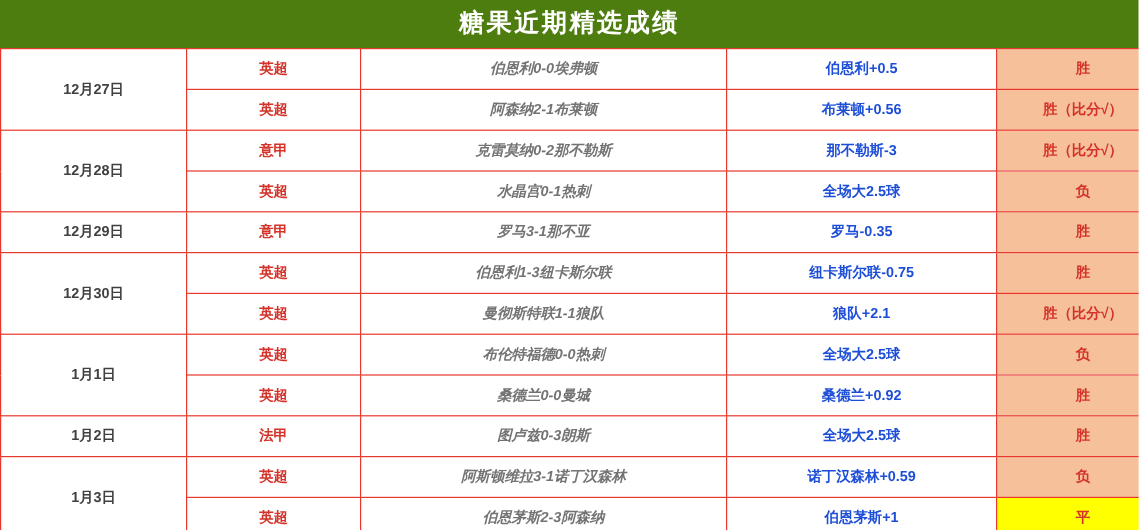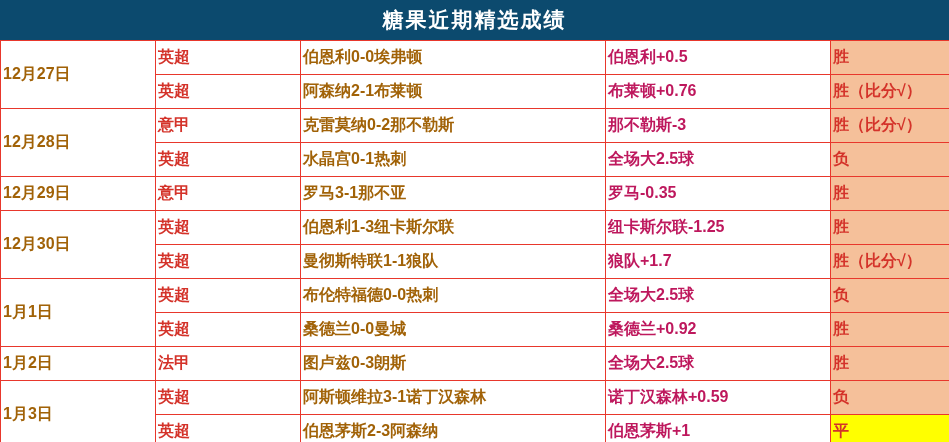--- a/index.html
+++ b/index.html
@@ -13,53 +13,54 @@
   .sheet {
     width: 949px;
     height: 442px;
     box-sizing: border-box;
     background: #ffffff;
     display: flex;
     flex-direction: column;
     overflow: hidden;
   }
   .title-bar {
-    background: #0c4a6e;
+    background: #4d7c0f;
     color: #ffffff;
     font-size: 21px;
     font-weight: bold;
     letter-spacing: 2px;
     text-align: center;
     height: 40px;
     line-height: 40px;
     flex: 0 0 40px;
   }
   .table-wrap {
     flex: 1 1 auto;
     padding: 0;
   }
   table.results {
     width: 949px;
     border-collapse: collapse;
     table-layout: fixed;
   }
   table.results td {
     border: 1px solid #e8372c;
+    text-align: center;
     vertical-align: middle;
-    font-size: 16px;
+    font-size: 12px;
     font-weight: bold;
     height: 33px;
     padding: 0 2px;
     overflow: hidden;
     white-space: nowrap;
   }
-  .col-date   { width: 150px; color: #a16207; }
+  .col-date   { width: 150px; color: #404040; }
   .col-league { width: 140px; color: #d4332a; }
-  .col-match  { width: 300px; color: #a16207; }
-  .col-pick   { width: 220px; color: #be185d; }
+  .col-match  { width: 300px; color: #737373; font-style: italic; }
+  .col-pick   { width: 220px; color: #1d4ed8; }
   .col-result { width: 139px; color: #d4332a; }
 
   td.res {
     background: #f5c09a;
   }
   td.res.draw {
     background: #ffff00;
   }
 </style>
 </head>
@@ -75,21 +76,21 @@
           <tr>
             <td class="col-date" rowspan="2">12月27日</td>
             <td class="col-league">英超</td>
             <td class="col-match">伯恩利0-0埃弗顿</td>
             <td class="col-pick">伯恩利+0.5</td>
             <td class="col-result res">胜</td>
           </tr>
           <tr>
             <td class="col-league">英超</td>
             <td class="col-match">阿森纳2-1布莱顿</td>
-            <td class="col-pick">布莱顿+0.76</td>
+            <td class="col-pick">布莱顿+0.56</td>
             <td class="col-result res">胜（比分√）</td>
           </tr>
           <tr>
             <td class="col-date" rowspan="2">12月28日</td>
             <td class="col-league">意甲</td>
             <td class="col-match">克雷莫纳0-2那不勒斯</td>
             <td class="col-pick">那不勒斯-3</td>
             <td class="col-result res">胜（比分√）</td>
           </tr>
           <tr>
@@ -102,27 +103,27 @@
             <td class="col-date" rowspan="1">12月29日</td>
             <td class="col-league">意甲</td>
             <td class="col-match">罗马3-1那不亚</td>
             <td class="col-pick">罗马-0.35</td>
             <td class="col-result res">胜</td>
           </tr>
           <tr>
             <td class="col-date" rowspan="2">12月30日</td>
             <td class="col-league">英超</td>
             <td class="col-match">伯恩利1-3纽卡斯尔联</td>
-            <td class="col-pick">纽卡斯尔联-1.25</td>
+            <td class="col-pick">纽卡斯尔联-0.75</td>
             <td class="col-result res">胜</td>
           </tr>
           <tr>
             <td class="col-league">英超</td>
             <td class="col-match">曼彻斯特联1-1狼队</td>
-            <td class="col-pick">狼队+1.7</td>
+            <td class="col-pick">狼队+2.1</td>
             <td class="col-result res">胜（比分√）</td>
           </tr>
           <tr>
             <td class="col-date" rowspan="2">1月1日</td>
             <td class="col-league">英超</td>
             <td class="col-match">布伦特福德0-0热刺</td>
             <td class="col-pick">全场大2.5球</td>
             <td class="col-result res">负</td>
           </tr>
           <tr>

